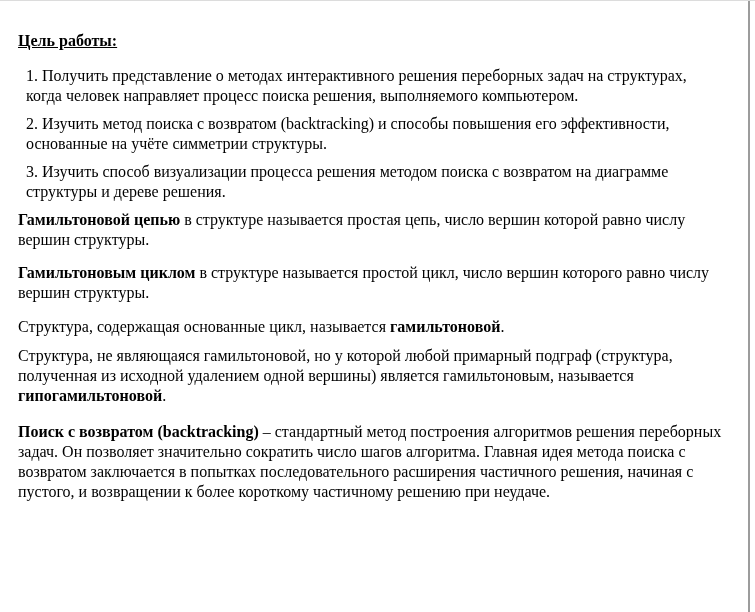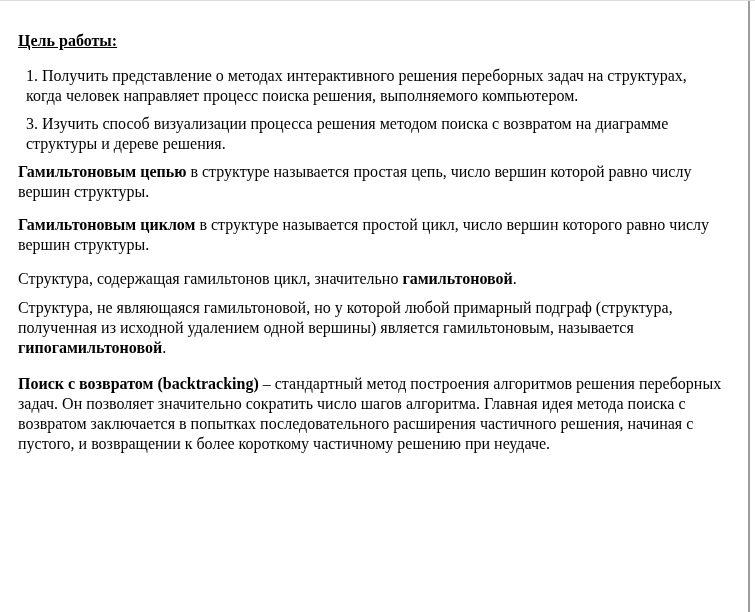--- a/index.html
+++ b/index.html
@@ -48,26 +48,27 @@
 </head>
 <body>
 
 <div class="page">
   <div class="right-edge-line"></div>
 
   <p class="heading goal-heading">Цель работы:</p>
 
   <div class="goals">
     <p>1. Получить представление о методах интерактивного решения переборных задач на структурах, когда человек направляет процесс поиска решения, выполняемого компьютером.</p>
+    <p>2. Изучить метод поиска с возвратом (backtracking) и способы повышения его эффективности, основанные на учёте симметрии структуры.</p>
     <p>3. Изучить способ визуализации процесса решения методом поиска с возвратом на диаграмме структуры и дереве решения.</p>
   </div>
 
 
-  <p class="para"><span></span><span class="term">Гамильтоновым цепью</span><span> в структуре называется простая цепь, число вершин которой равно числу вершин структуры.</span></p>
+  <p class="para"><span></span><span class="term">Гамильтоновой цепью</span><span> в структуре называется простая цепь, число вершин которой равно числу вершин структуры.</span></p>
 
   <p class="para mt13"><span></span><span class="term">Гамильтоновым циклом</span><span> в структуре называется простой цикл, число вершин которого равно числу вершин структуры.</span></p>
 
-  <p class="para mt14"><span>Структура, содержащая гамильтонов цикл, значительно </span><span class="term">гамильтоновой</span><span>.</span></p>
+  <p class="para mt14"><span>Структура, содержащая основанные цикл, называется </span><span class="term">гамильтоновой</span><span>.</span></p>
 
   <p class="para mt19"><span>Структура, не являющаяся гамильтоновой, но у которой любой примарный подграф (структура, полученная из исходной удалением одной вершины) является гамильтоновым, называется </span><span class="term">гипогамильтоновой</span><span>.</span></p>
 
   <p class="para mt16"><span></span><span class="term">Поиск с возвратом (backtracking)</span><span> – стандартный метод построения алгоритмов решения переборных задач. Он позволяет значительно сократить число шагов алгоритма. Главная идея метода поиска с возвратом заключается в попытках последовательного расширения частичного решения, начиная с пустого, и возвращении к более короткому частичному решению при неудаче.</span></p>
 </div>
 
 </body></html>

